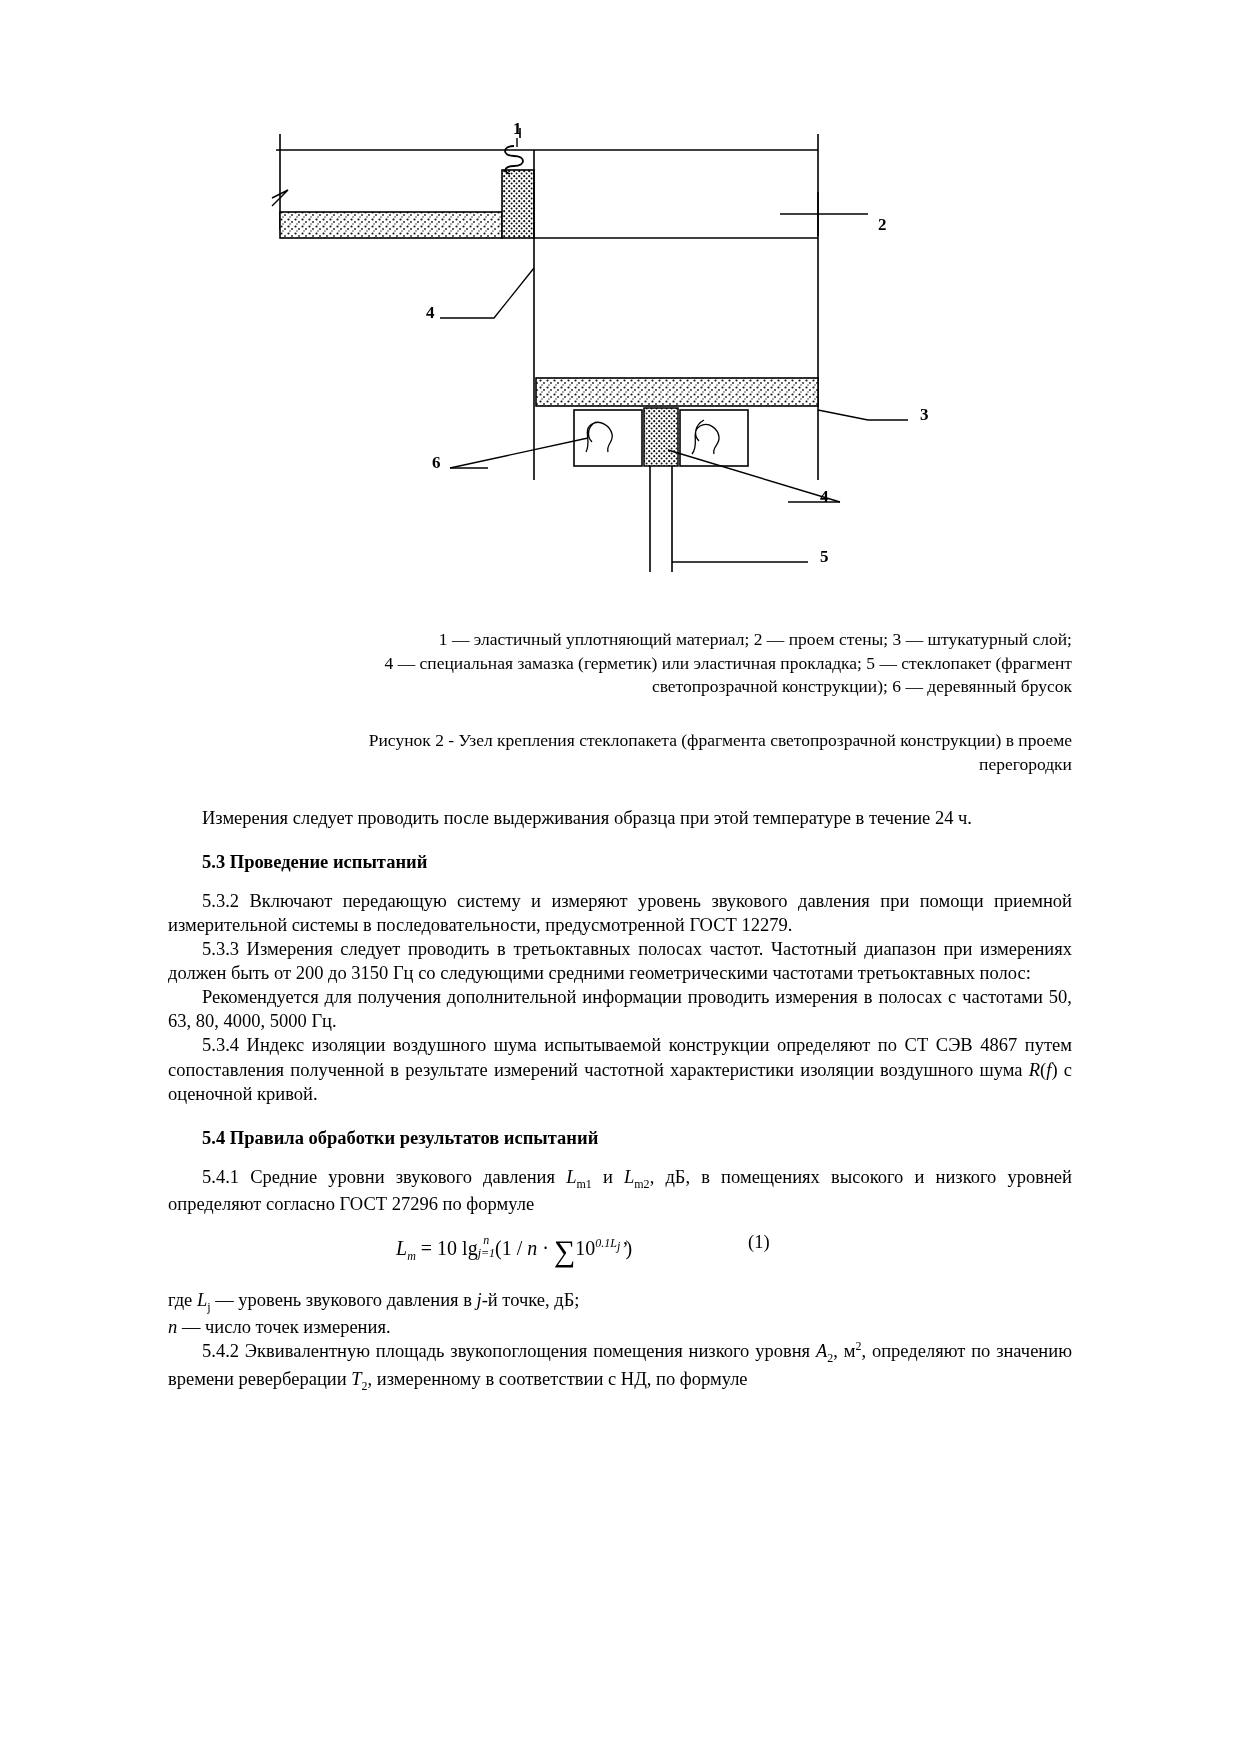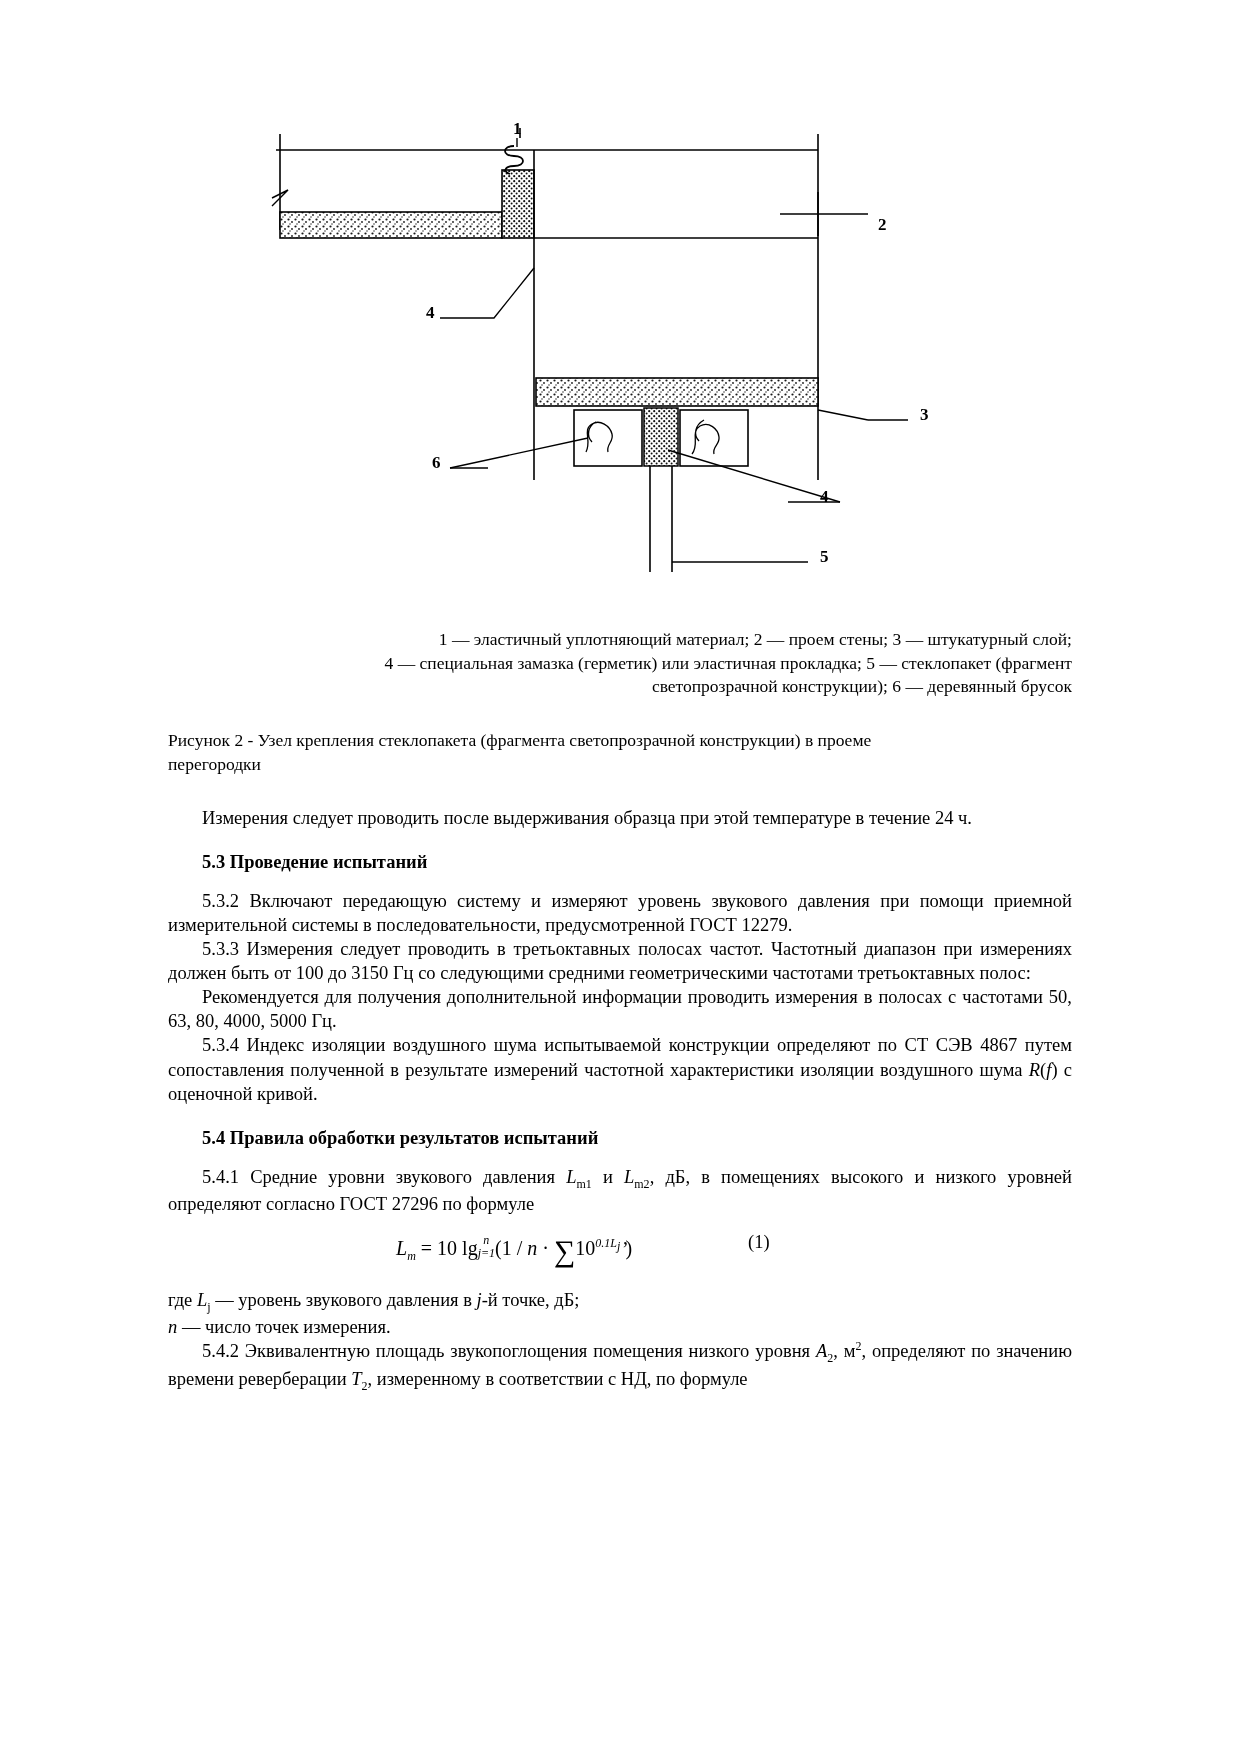--- a/index.html
+++ b/index.html
@@ -38,21 +38,21 @@
     display: block;
   }
 
   .fig-caption {
     text-align: right;
     font-size: 17.5px;
     line-height: 1.35;
     margin-top: 8px;
   }
   .fig-title {
-    text-align: left;
+    text-align: right;
     font-size: 17.5px;
     line-height: 1.35;
     margin-top: 30px;
   }
 
   
   p.body {
     font-size: 18.5px;
     line-height: 1.3;
     text-align: justify;
@@ -219,21 +219,21 @@
     <div class="fig-title">
       <div>Рисунок 2 - Узел крепления стеклопакета (фрагмента светопрозрачной конструкции) в проеме</div>
       <div>перегородки</div>
     </div>
 
     <p class="body gap" style="margin-top:30px;">Измерения следует проводить после выдерживания образца при этой температуре в течение 24 ч.</p>
 
     <h3 class="heading">5.3 Проведение испытаний</h3>
 
     <p class="body">5.3.2 Включают передающую систему и измеряют уровень звукового давления при помощи приемной измерительной системы в последовательности, предусмотренной ГОСТ 12279.</p>
-    <p class="body">5.3.3 Измерения следует проводить в третьоктавных полосах частот. Частотный диапазон при измерениях должен быть от 100 до 3150 Гц со следующими средними геометрическими частотами третьоктавных полос:</p>
+    <p class="body">5.3.3 Измерения следует проводить в третьоктавных полосах частот. Частотный диапазон при измерениях должен быть от 200 до 3150 Гц со следующими средними геометрическими частотами третьоктавных полос:</p>
     <p class="body">Рекомендуется для получения дополнительной информации проводить измерения в полосах с частотами 50, 63, 80, 4000, 5000 Гц.</p>
     <p class="body"><span>5.3.4 Индекс изоляции воздушного шума испытываемой конструкции определяют по СТ СЭВ 4867 путем сопоставления полученной в результате измерений частотной характеристики изоляции воздушного шума </span><em class="it">R</em>(<em class="it">f</em><span>) с оценочной кривой.</span></p>
 
     <h3 class="heading">5.4 Правила обработки результатов испытаний</h3>
 
     <p class="body"><span>5.4.1 Средние уровни звукового давления </span><em class="it">L</em><sub class="sb">m1</sub><span> и </span><em class="it">L</em><sub class="sb">m2</sub><span>, дБ, в помещениях высокого и низкого уровней определяют согласно ГОСТ 27296 по формуле</span></p>
 
     <div class="formula-row">
       <div class="formula"><em>L</em><sub>m</sub><span class="up"> = 10 lg</span><span class="nlim"><span>n</span><br><span>j=1</span></span><span class="up">(1 / </span><em>n</em><span class="up"> · </span><span class="sum">∑</span><span class="up">10</span><sup><em>0.1L</em><sub>j</sub></sup><span class="up"> )</span></div>
       <div class="formula-comma">,</div>

